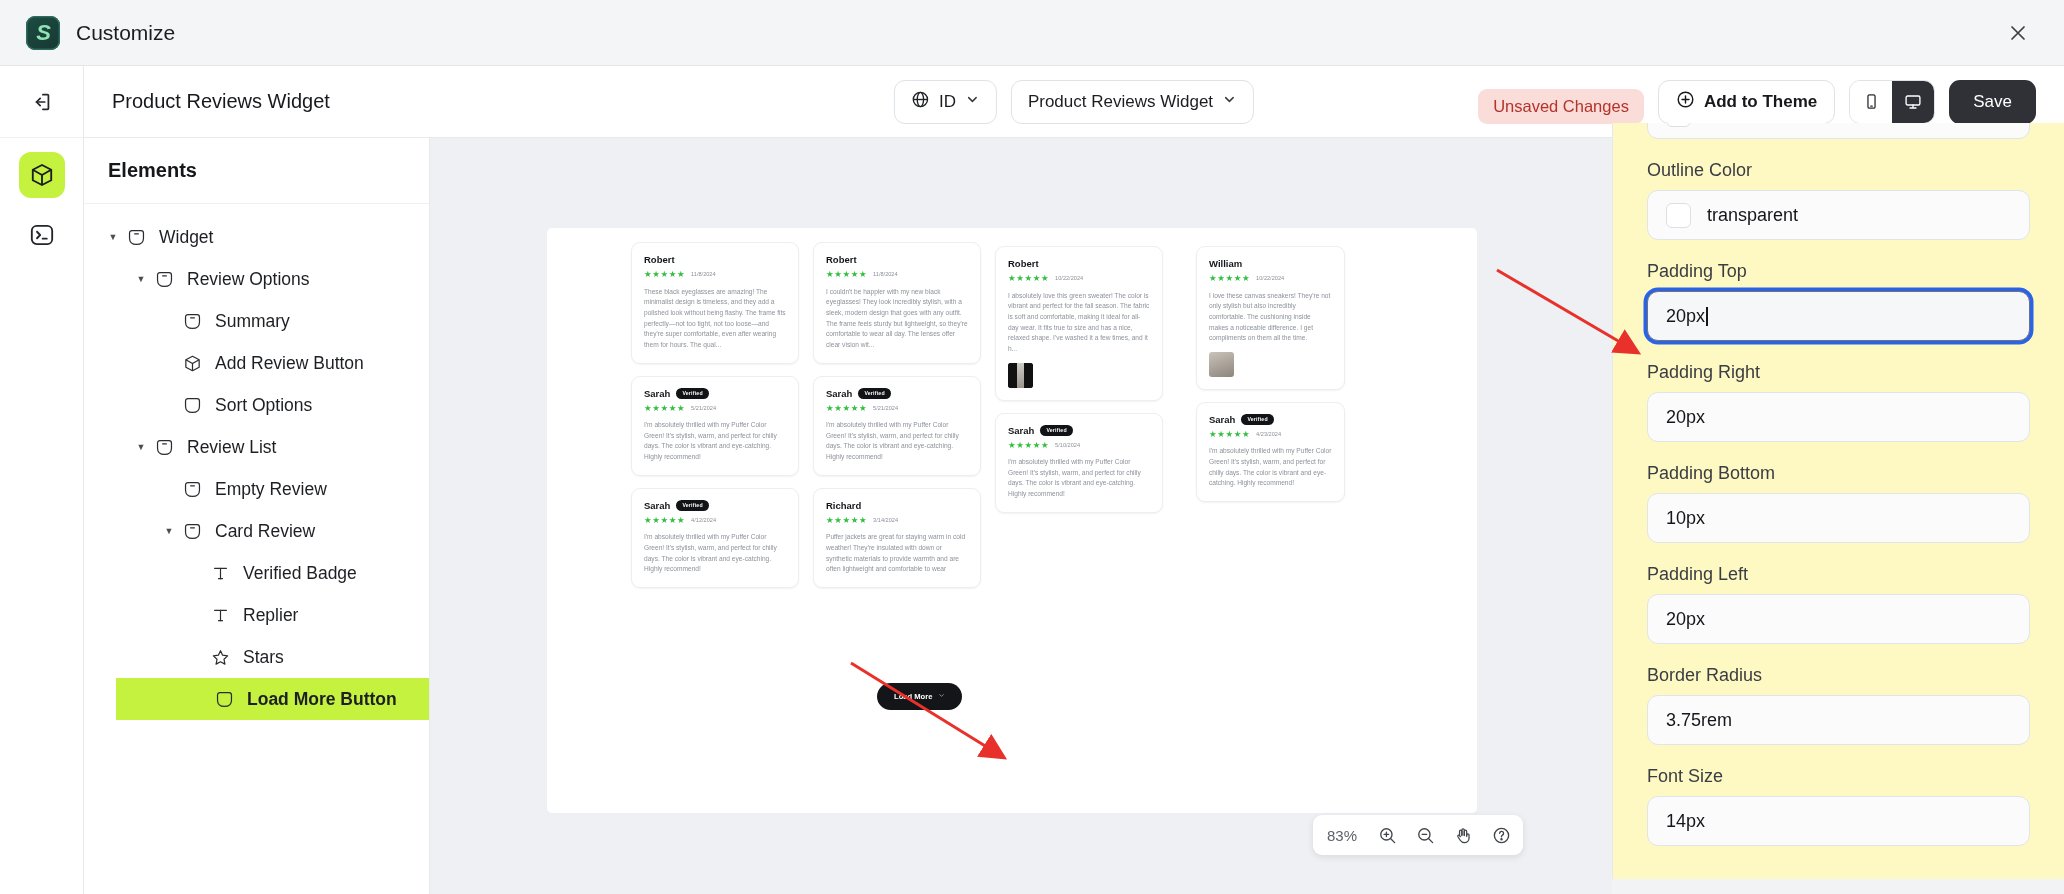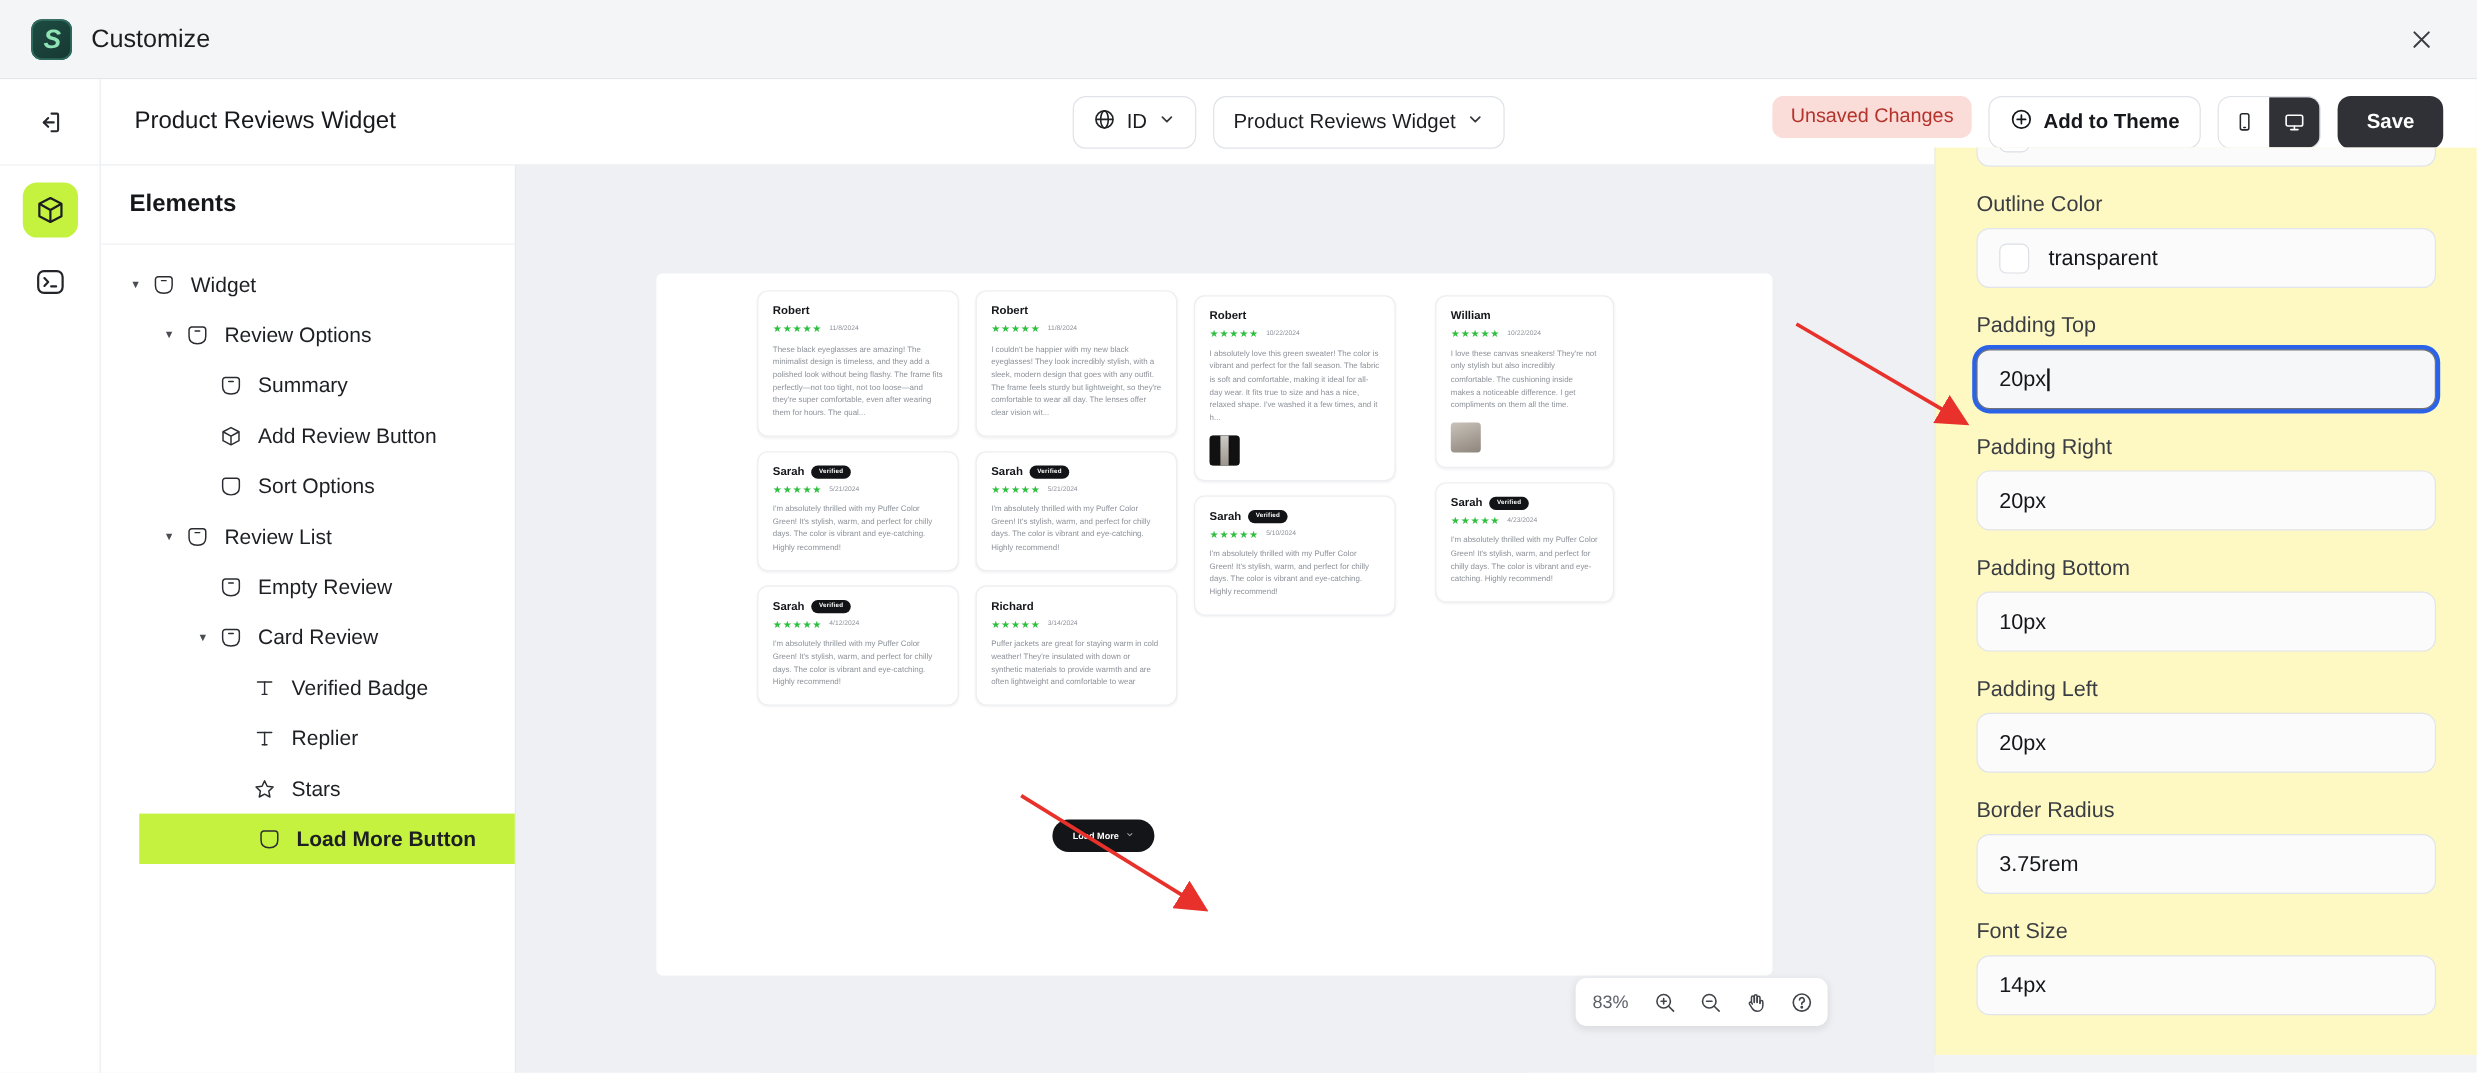--- a/index.html
+++ b/index.html
@@ -57,37 +57,37 @@
     display: flex; align-items: center; padding: 0 28px;
   }
   .doc-title { font-size: 20px; color: #18191c; font-weight: 400; }
   .sh-center { position: absolute; left: 50%; transform: translateX(-50%);
                display: flex; align-items: flex-start; gap: 14px; }
   .pill {
     display: flex; align-items: center; gap: 9px;
     height: 44px; padding: 0 16px; border: 1px solid #dfe2e7; border-radius: 11px;
     background: #fff; font-size: 17px; color: #1c1d21; cursor: pointer; white-space: nowrap;
   }
-  .sh-right { position: absolute; right: 28px; display: flex; align-items: flex-start; gap: 14px; margin-left: 28px; }
+  .sh-right { position: absolute; right: 28px; display: flex; align-items: flex-end; gap: 14px; margin-left: 28px; }
   .badge-unsaved {
     background: #fadcd9; color: #b4332b; font-size: 16.5px;
     padding: 8px 15px; border-radius: 9px; white-space: nowrap;
   }
   .btn-add {
     display: flex; align-items: center; gap: 9px; height: 44px; padding: 0 17px;
     border: 1px solid #dfe2e7; border-radius: 11px; background: #fff;
     font-size: 17px; font-weight: 600; color: #17181b; cursor: pointer; white-space: nowrap;
   }
   .devtoggle { display: flex; border: 1px solid #dfe2e7; border-radius: 11px; overflow: hidden; height: 44px; }
   .devtoggle > div { width: 42px; display: flex; align-items: center; justify-content: center;
                      background: #fff; color: #25272c; cursor: pointer; }
   .devtoggle > div.on { background: #2f3136; color: #ffffff; }
   .btn-save {
     height: 44px; padding: 0 24px; border-radius: 11px; background: #2f3136;
-    color: #fff; font-size: 17px; font-weight: 700; display: flex; align-items: center;
+    color: #fff; font-size: 17px; font-weight: 400; display: flex; align-items: center;
     cursor: pointer; border: none;
   }
 
   
   .elements {
     position: absolute; left: 84px; top: 138px; width: 346px; height: 756px;
     background: #ffffff; border-right: 1px solid #e7e9ed;
   }
   .elements-head { height: 66px; display: flex; align-items: center; padding: 0 24px;
                    border-bottom: 1px solid #eef0f3; }

